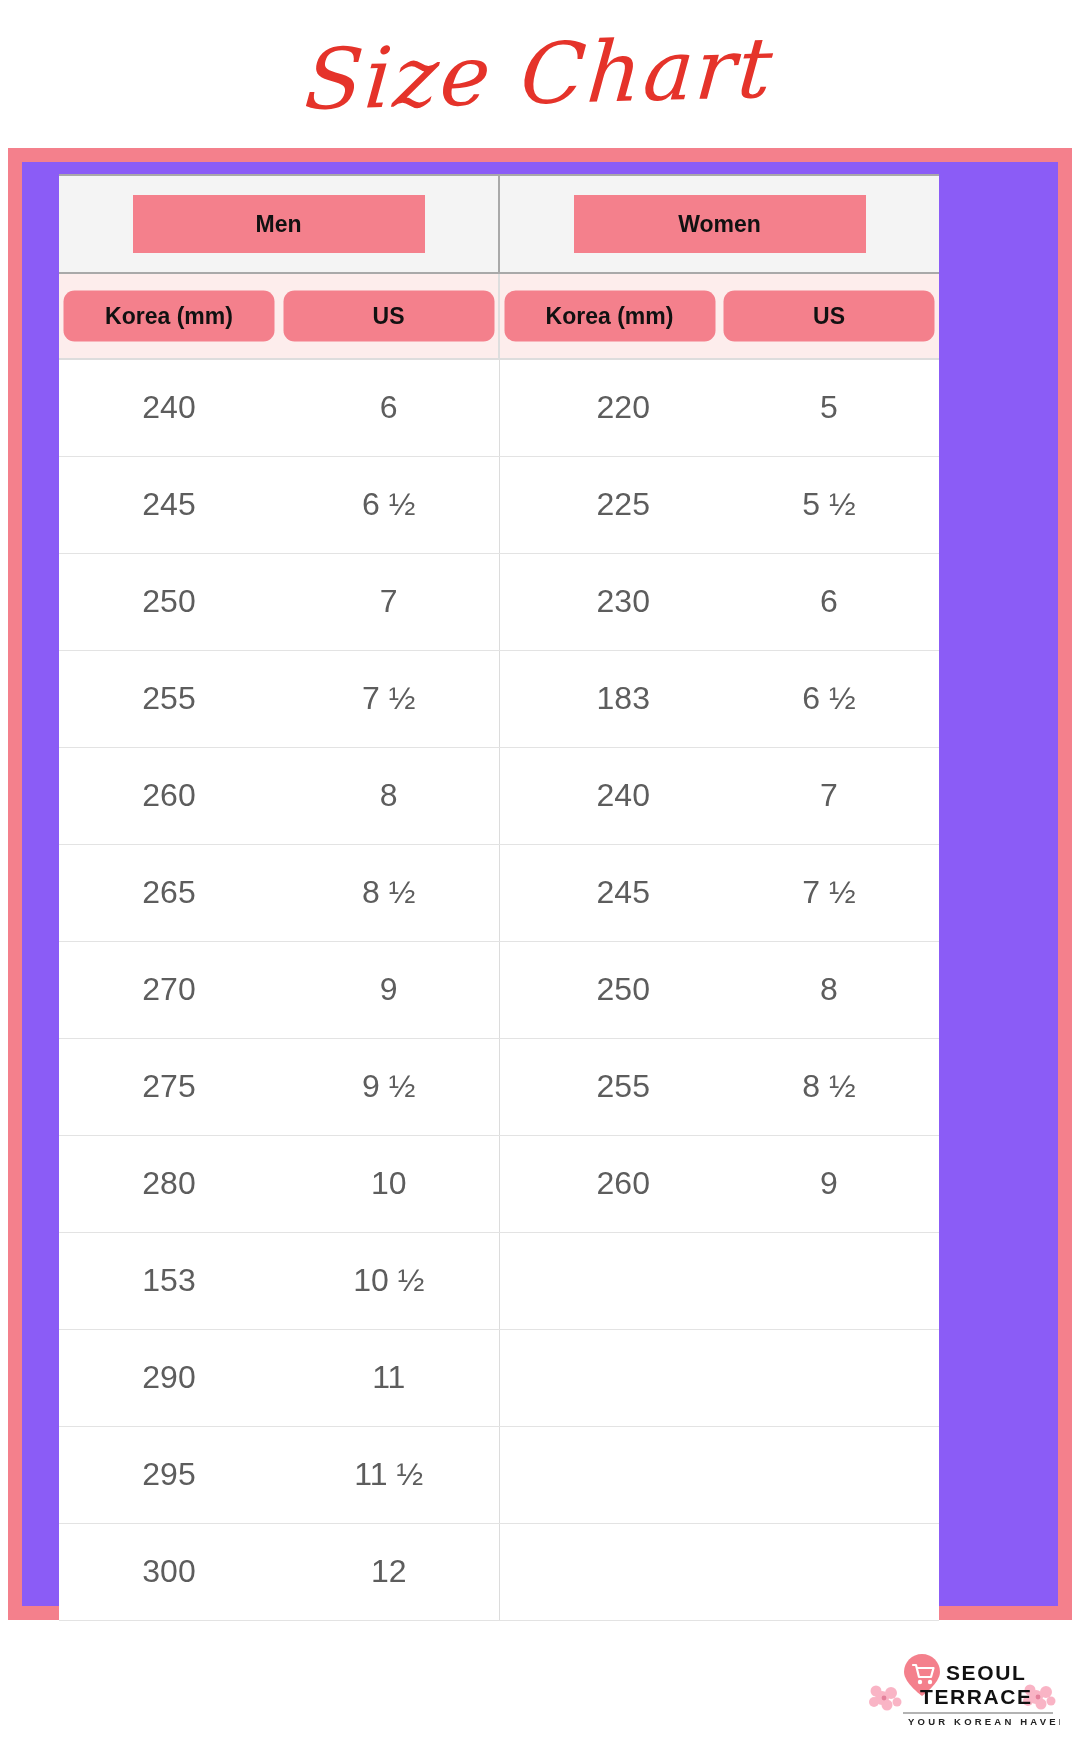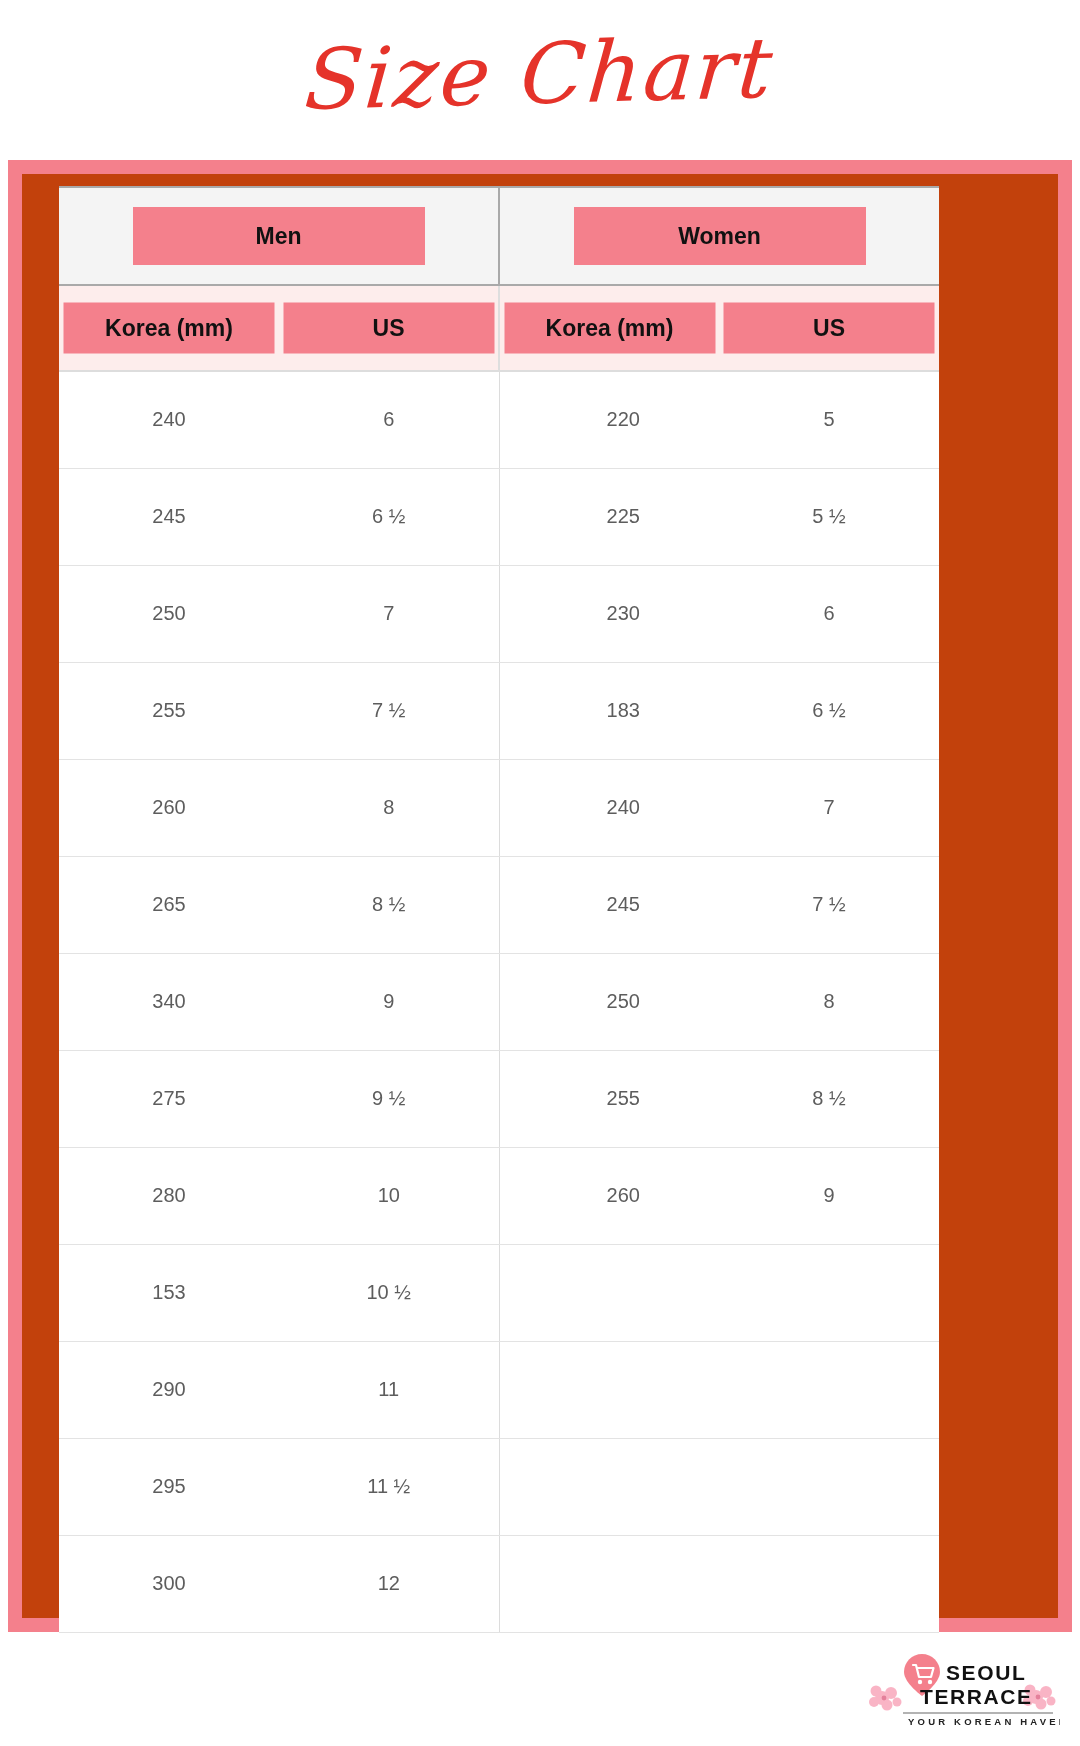--- a/index.html
+++ b/index.html
@@ -39,25 +39,25 @@
     letter-spacing: 2px;
     line-height: 1;
     transform: skewX(-6deg) rotate(-1.5deg);
     white-space: nowrap;
   }
 
   
   .frame {
     position: absolute;
     left: 8px;
-    top: 160px;
+    top: 148px;
     width: 1064px;
     height: 1472px;
     border: 14px solid #F4808C;
-    background: #c2410c;
+    background: #8b5cf6;
   }
 
   
   .table {
     position: absolute;
     left: 37px;
     top: 12px;
     width: 880px;
     border-collapse: collapse;
     table-layout: fixed;
@@ -117,30 +117,31 @@
     transform: translate(-50%, -50%);
     width: 211px;
     height: 51px;
     background: #F4808C;
     color: #111111;
     font-size: 23px;
     font-weight: bold;
     line-height: 51px;
     text-align: center;
     white-space: nowrap;
+    border-radius: 11px;
   }
   .badge-sub.wide { width: 211px; }
 
   
   tr.data-row td {
     height: 97px;
     padding: 0;
     text-align: center;
     vertical-align: middle;
-    font-size: 20px;
+    font-size: 32px;
     font-weight: 300;
     color: #5D5D5D;
     border-bottom: 1px solid #E3E3E3;
     background: #ffffff;
   }
   tr.data-row td.divider-left {
     border-left: 1px solid #DCDCDC;
     padding-left: 28px;
   }
   tr.data-row:last-child td {
@@ -238,21 +239,21 @@
             <td class="divider-left">240</td>
             <td>7</td>
           </tr>
           <tr class="data-row">
             <td>265</td>
             <td>8 ½</td>
             <td class="divider-left">245</td>
             <td>7 ½</td>
           </tr>
           <tr class="data-row">
-            <td>340</td>
+            <td>270</td>
             <td>9</td>
             <td class="divider-left">250</td>
             <td>8</td>
           </tr>
           <tr class="data-row">
             <td>275</td>
             <td>9 ½</td>
             <td class="divider-left">255</td>
             <td>8 ½</td>
           </tr>

